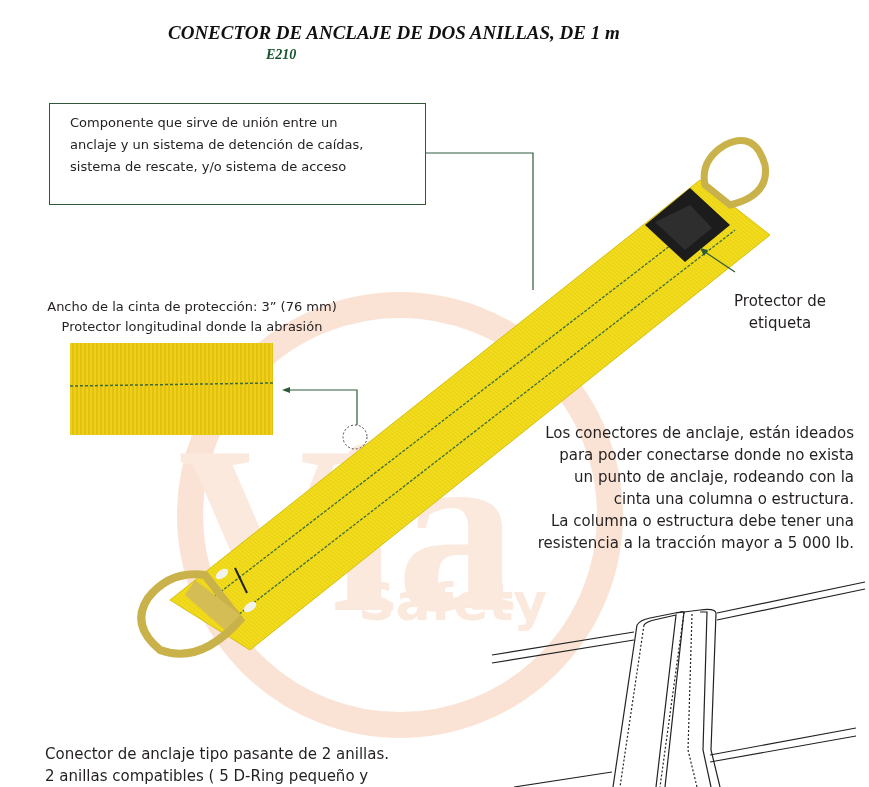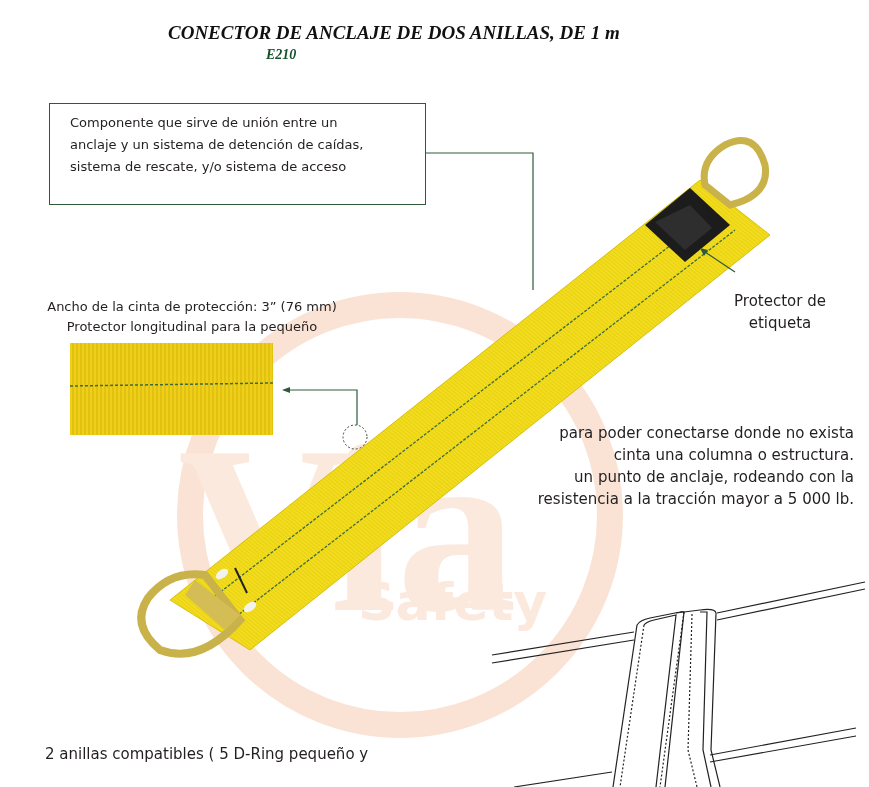--- a/index.html
+++ b/index.html
@@ -103,30 +103,33 @@
 <div class="abs code">E210</div>
 
 <div class="abs descbox">
   <span class="desc-line">Componente que sirve de unión entre un</span>
   <span class="desc-line">anclaje y un sistema de detención de caídas,</span>
   <span class="desc-line">sistema de rescate, y/o sistema de acceso</span>
 </div>
 
 <div class="abs width-label">
   <span>Ancho de la cinta de protección:  3” (76 mm)</span>
-  <span>Protector longitudinal para la pequeño</span>
+  <span>Protector longitudinal donde la abrasión</span>
 </div>
 
 <div class="abs protector-label">
   <span>Protector de</span>
   <span>etiqueta</span>
 </div>
 
 <div class="abs info-text">
+  <span>Los conectores de anclaje,  están ideados</span>
   <span>para poder conectarse donde no exista</span>
+  <span>un punto de anclaje, rodeando con la</span>
   <span>cinta una columna o estructura.</span>
-  <span>un punto de anclaje, rodeando con la</span>
+  <span>La columna o estructura debe tener una</span>
   <span>resistencia a la tracción mayor a 5 000 lb.</span>
 </div>
 
 <div class="abs bottom-text">
+  <span>Conector de anclaje tipo pasante de 2 anillas.</span>
   <span>2 anillas compatibles ( 5 D-Ring pequeño y</span>
 </div>
 
 </body></html>

